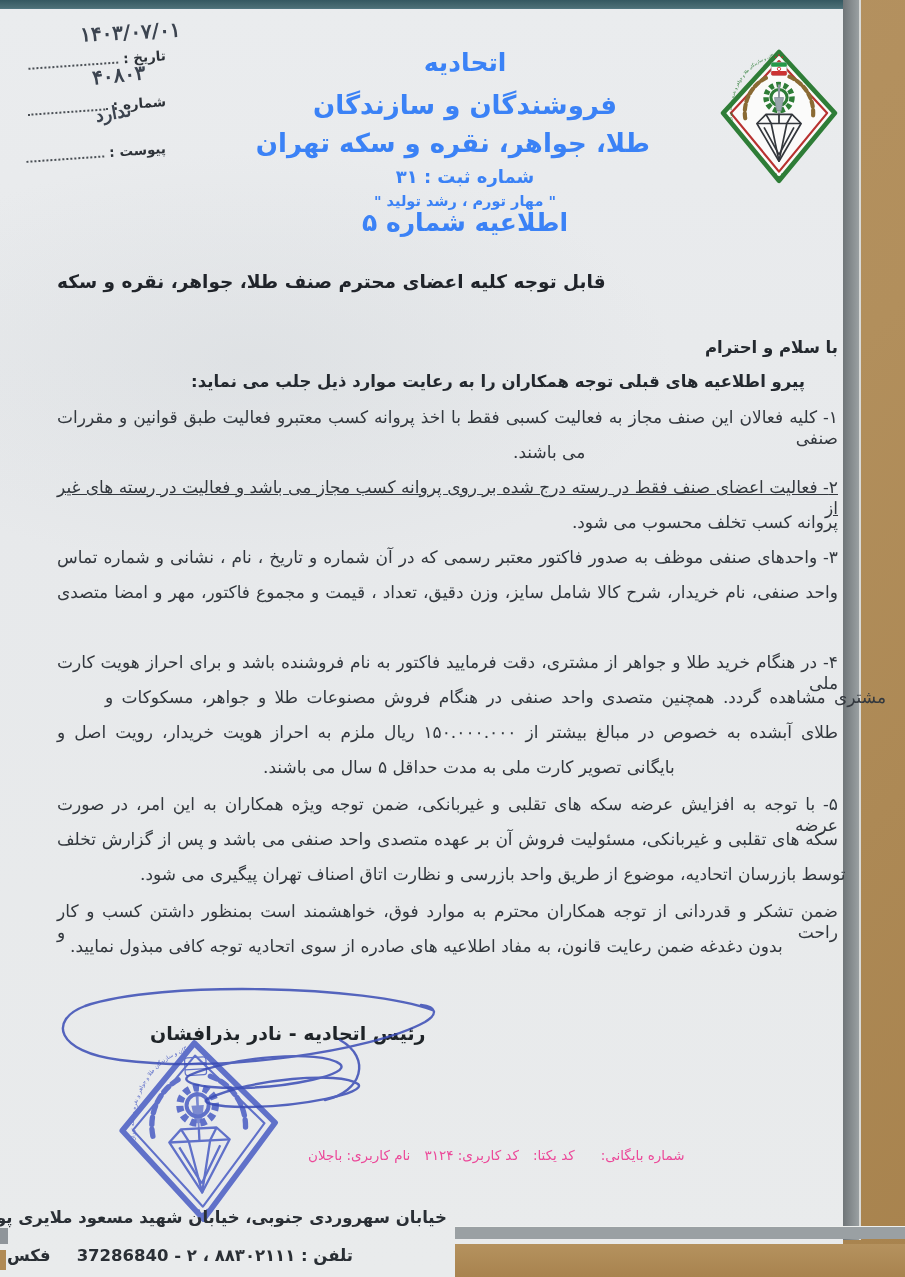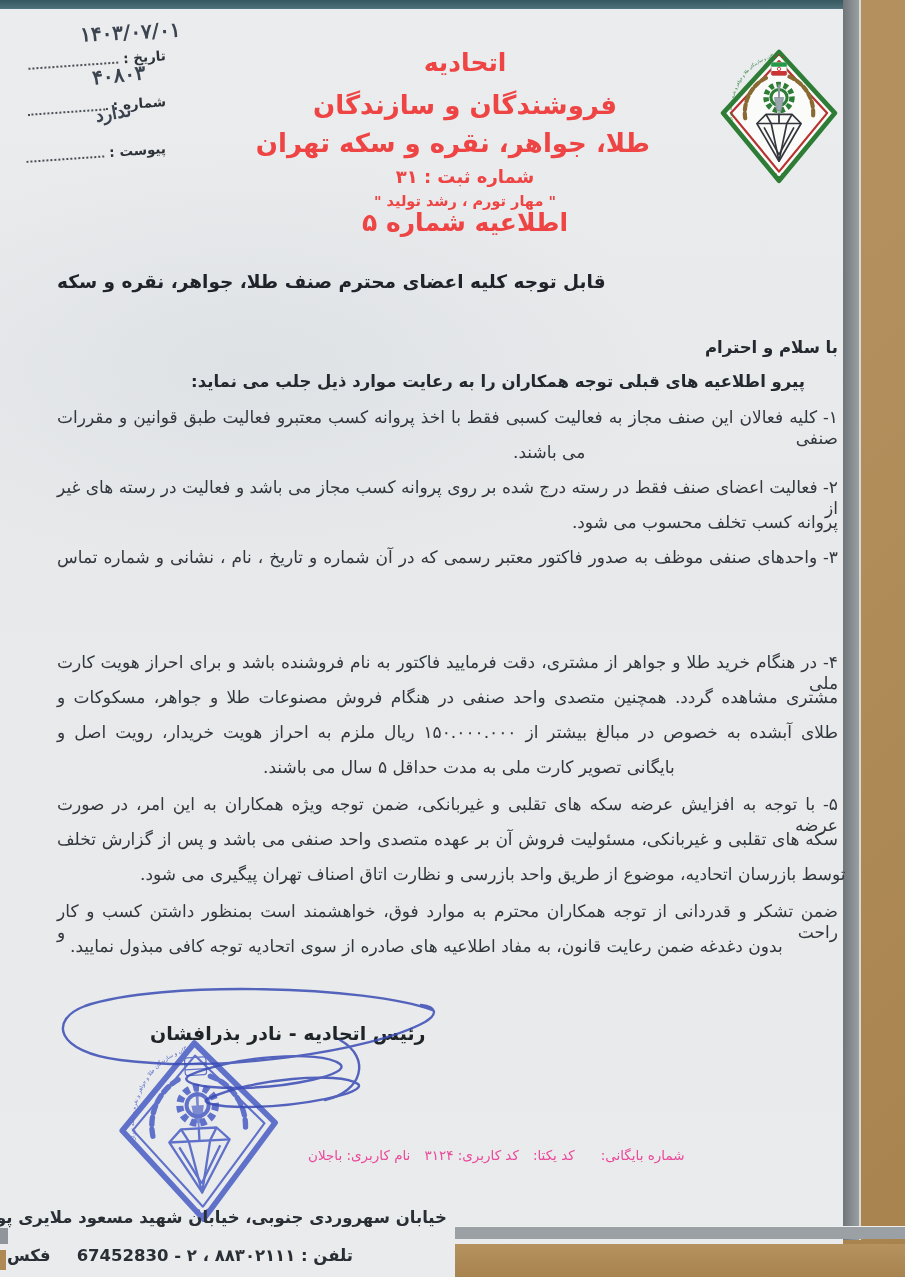--- a/index.html
+++ b/index.html
@@ -42,21 +42,21 @@
 
   
   .lh-value{position:absolute;font-weight:bold;color:var(--hand-ink);
     font-family:"DejaVu Serif","Liberation Serif",serif;direction:rtl;white-space:nowrap;}
   .lh-row{position:absolute;display:flex;direction:rtl;align-items:flex-end;gap:5px;}
   .lh-label{font-size:13.5px;font-weight:bold;color:#2d3238;white-space:nowrap;}
   .lh-leader{flex:1;border-bottom:2px dotted #4a4f55;height:1px;margin-bottom:3px;}
 
   
   .hdr{position:absolute;left:280px;width:370px;text-align:center;direction:rtl;
-    font-weight:bold;color:#ef4444;white-space:nowrap;}
+    font-weight:bold;color:#3b82f6;white-space:nowrap;}
 
   
   .attention{position:absolute;left:57px;top:263px;width:781px;text-align:left;
     direction:rtl;font-weight:bold;font-size:18.5px;color:#20242a;}
   .bl{position:absolute;direction:rtl;font-size:17px;color:#33383e;
     font-family:"DejaVu Serif","Liberation Serif",serif;line-height:1.25;}
   .bl.j{left:57px;width:781px;text-align:justify;text-align-last:justify;}
   .bl.s{white-space:nowrap;}
   .bl.b{font-family:"DejaVu Sans","Liberation Sans",sans-serif;font-weight:bold;
     font-size:16.5px;color:#24292f;}
@@ -154,25 +154,26 @@
       <circle cx="47.6" cy="99" r="0.7" fill="var(--logo-green)"></circle>
       <circle cx="52.4" cy="99" r="0.7" fill="var(--logo-green)"></circle>
   </svg>
 
   <div class="attention">قابل توجه کلیه اعضای محترم صنف طلا، جواهر، نقره و سکه</div>
 
   <div class="bl b s" style="top:330px;right:5px;">با سلام و احترام</div>
   <div class="bl b s" style="top:364px;right:38px;">پیرو اطلاعیه های قبلی توجه همکاران را به رعایت موارد ذیل جلب می نماید:</div>
   <div class="bl j" style="top:399px;">۱- کلیه فعالان این صنف مجاز به فعالیت کسبی فقط با اخذ پروانه کسب معتبرو فعالیت طبق قوانین و مقررات صنفی</div>
   <div class="bl s" style="top:434px;left:513px;">می باشند.</div>
-  <div class="bl j" style="top:469px;">۲- فعالیت اعضای صنف فقط در رسته درج شده بر روی پروانه کسب مجاز می باشد و فعالیت در رسته های غیر از</div>
+  <div class="bl j" style="top:469px;text-decoration:underline;">۲- فعالیت اعضای صنف فقط در رسته درج شده بر روی پروانه کسب مجاز می باشد و فعالیت در رسته های غیر از</div>
   <div class="bl s" style="top:504px;right:5px;">پروانه کسب تخلف محسوب می شود.</div>
   <div class="bl j" style="top:539px;">۳- واحدهای صنفی موظف به صدور فاکتور معتبر رسمی که در آن شماره و تاریخ ، نام ، نشانی و شماره تماس</div>
+  <div class="bl j" style="top:574px;">واحد صنفی، نام خریدار، شرح کالا شامل سایز، وزن دقیق، تعداد ، قیمت و مجموع فاکتور، مهر و امضا متصدی</div>
   <div class="bl j" style="top:644px;">۴- در هنگام خرید طلا و جواهر از مشتری، دقت فرمایید فاکتور به نام فروشنده باشد و برای احراز هویت کارت ملی</div>
-  <div class="bl j" style="top:679px;">مشتری مشاهده گردد. همچنین متصدی واحد صنفی در هنگام فروش مصنوعات طلا و جواهر، مسکوکات و</div>
+  <div class="bl j" style="top:679px;margin-left:48px;">مشتری مشاهده گردد. همچنین متصدی واحد صنفی در هنگام فروش مصنوعات طلا و جواهر، مسکوکات و</div>
   <div class="bl j" style="top:714px;">طلای آبشده به خصوص در مبالغ بیشتر از ۱۵۰.۰۰۰.۰۰۰ ریال ملزم به احراز هویت خریدار، رویت اصل و</div>
   <div class="bl s" style="top:749px;left:263px;">بایگانی تصویر کارت ملی به مدت حداقل ۵ سال می باشند.</div>
   <div class="bl j" style="top:786px;">۵- با توجه به افزایش عرضه سکه های تقلبی و غیربانکی، ضمن توجه ویژه همکاران به این امر، در صورت عرضه</div>
   <div class="bl s" style="top:856px;left:140px;">توسط بازرسان اتحادیه، موضوع از طریق واحد بازرسی و نظارت اتاق اصناف تهران پیگیری می شود.</div>
   <div class="bl j" style="top:821px;">سکه های تقلبی و غیربانکی، مسئولیت فروش آن بر عهده متصدی واحد صنفی می باشد و پس از گزارش تخلف</div>
   <div class="bl s" style="top:928px;left:70px;">بدون دغدغه ضمن رعایت قانون، به مفاد اطلاعیه های صادره از سوی اتحادیه توجه کافی مبذول نمایید.</div>
   <div class="bl j" style="top:893px;">ضمن تشکر و قدردانی از توجه همکاران محترم به موارد فوق، خواهشمند است بمنظور داشتن کسب و کار راحت و</div>
 
   <div class="sig-name">رئیس اتحادیه - نادر بذرافشان</div>
 
@@ -228,17 +229,17 @@
     <span style="width:14px"></span>
     <span>کد کاربری: ۳۱۲۴</span>
     <span style="width:14px"></span>
     <span>کد یکتا:</span>
     <span style="width:26px"></span>
     <span>شماره بایگانی:</span>
   </div>
 
   <div class="footer-address">خیابان سهروردی جنوبی، خیابان شهید مسعود ملایری پور، پلاک ۵۳</div>
   <div class="footer-phones">
-    <span>تلفن : ۸۸۳۰۲۱۱۱ ، ۲ - 67452830</span>
+    <span>تلفن : ۸۸۳۰۲۱۱۱ ، ۲ - 37286840</span>
     <span>فکس : ۸۸۸۳۶۳۵۲</span>
   </div>
 
 </div>
 
 </body></html>

